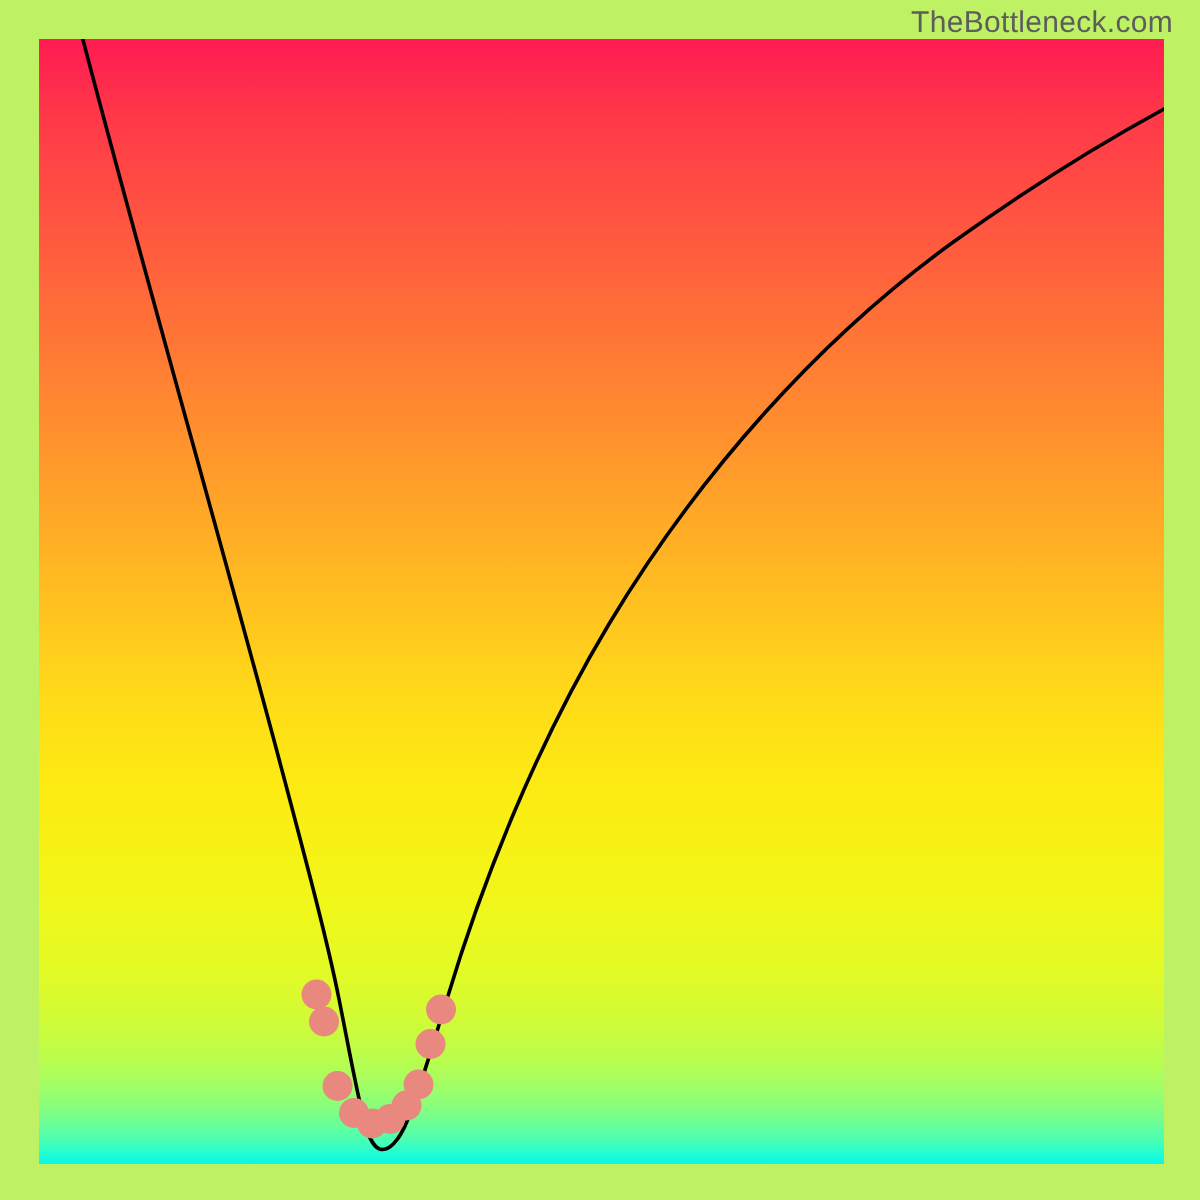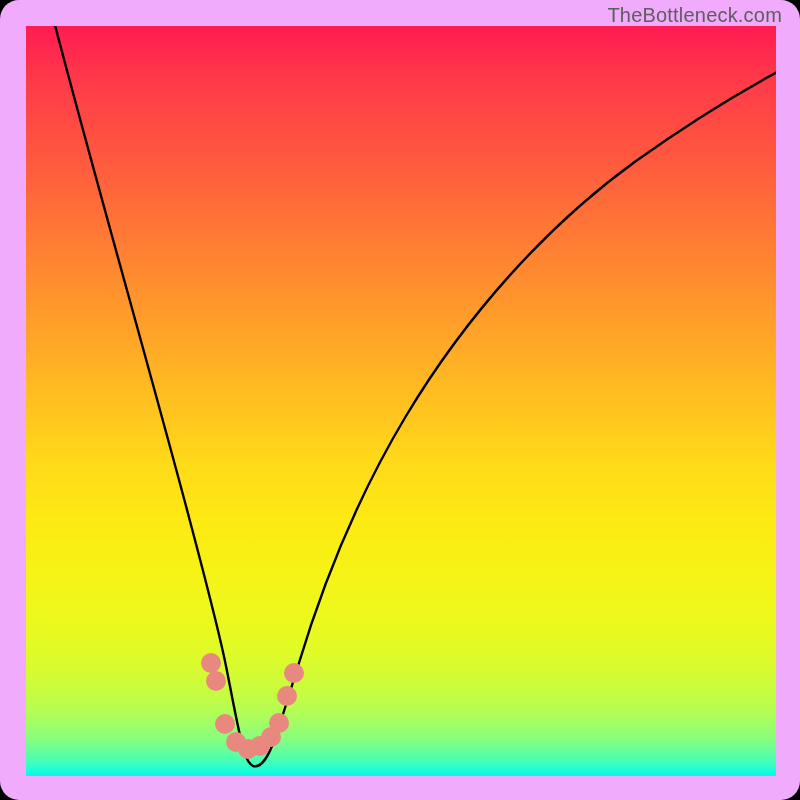--- a/index.html
+++ b/index.html
@@ -10,22 +10,21 @@
     overflow: hidden;
     background: #000;
     font-family: Arial, Helvetica, sans-serif;
   }
   .frame {
     position: absolute;
     top: 0;
     left: 0;
     width: 800px;
     height: 800px;
-    background: #f0abfc;
-    border-radius: 19px;
+    background: #bef264;
   }
   .plot-area {
     position: absolute;
     top: 26px;
     left: 26px;
     width: 750px;
     height: 750px;
     overflow: hidden;
   }
   .gradient-bg {

